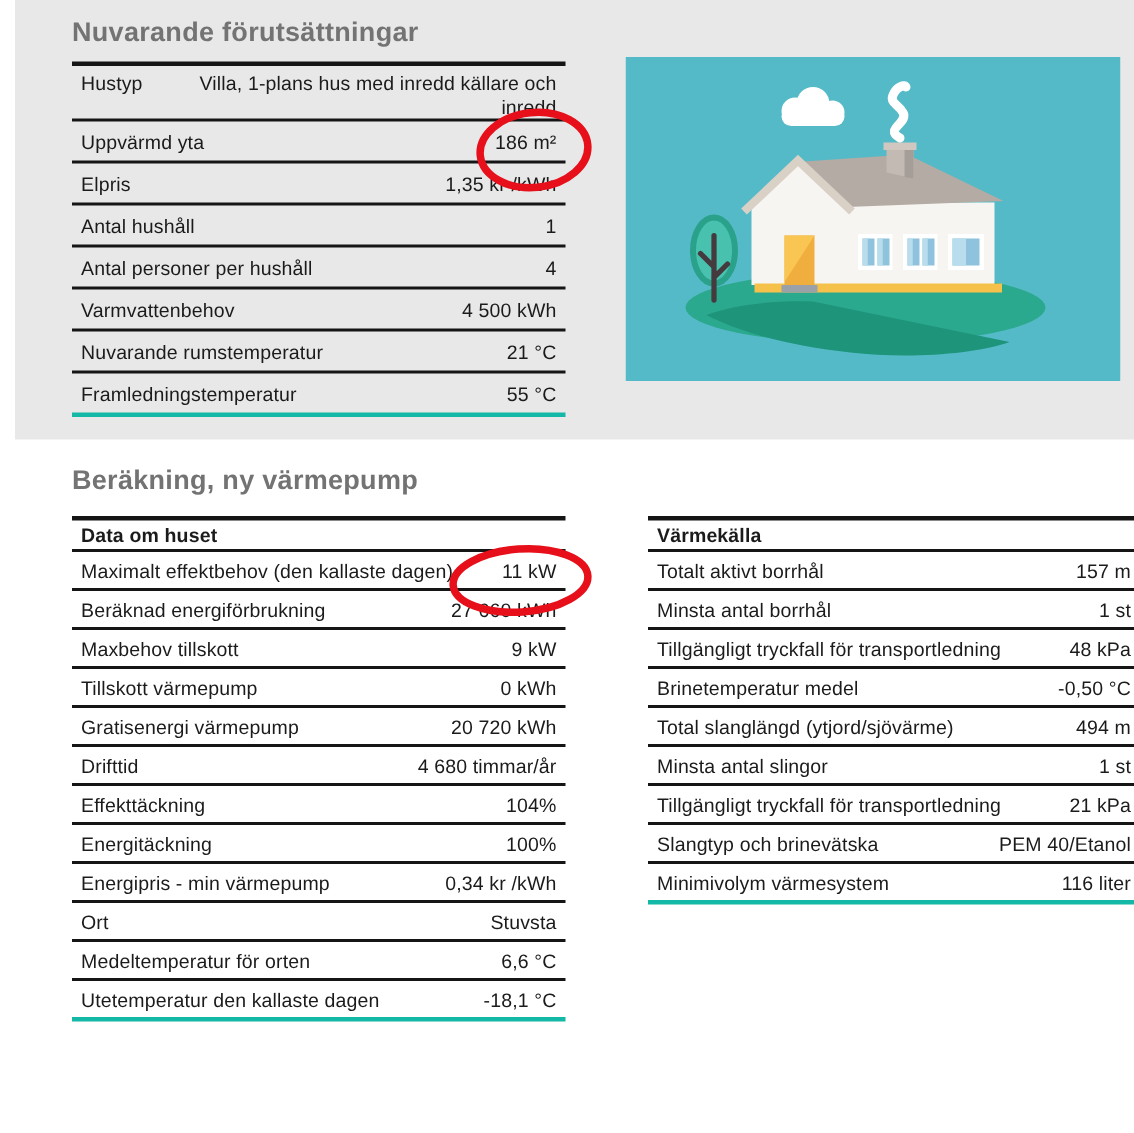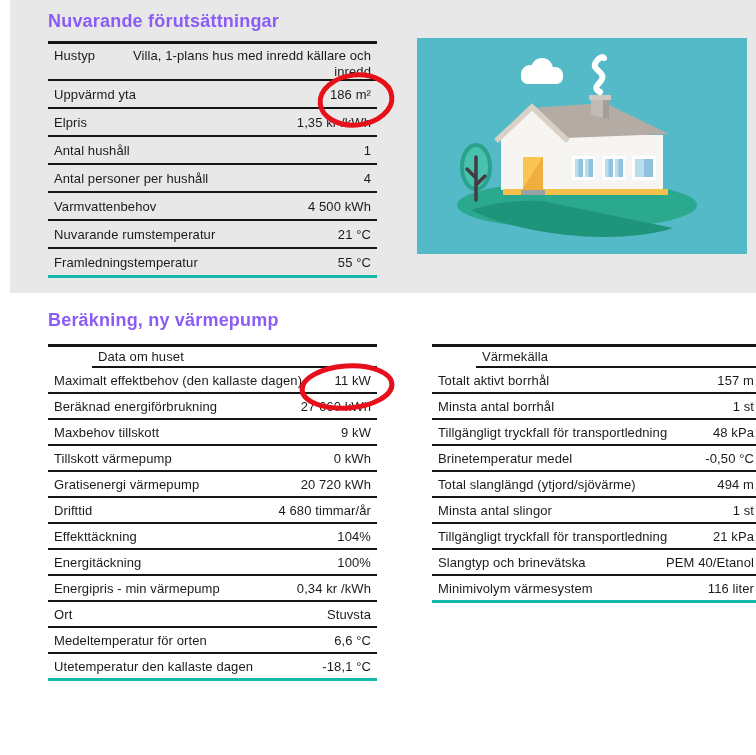--- a/index.html
+++ b/index.html
@@ -1,34 +1,34 @@
 <!DOCTYPE html>
 <html><head>
 <meta charset="utf-8">
 <style>
   html,body{margin:0;padding:0;background:#fff;}
   .page{
     position:relative;width:756px;height:755px;background:#ffffff;
     font-family:"Liberation Sans","DejaVu Sans",sans-serif;color:#1b1b1b;overflow:hidden;
   }
   .band{position:absolute;left:10px;top:0;width:746px;height:293px;background:#e8e8e8;}
-  .title{position:absolute;margin:0;font-size:18px;font-weight:700;color:#8b5cf6;letter-spacing:.2px;}
+  .title{position:absolute;margin:0;font-size:18px;font-weight:700;color:#737373;letter-spacing:.2px;}
   #title1{left:48px;top:11px;}
   #title2{left:48px;top:310px;}
   .tbl{position:absolute;border-top:3px solid #151515;border-bottom:3px solid #14b8a6;box-sizing:border-box;background:transparent;}
   #t1{left:48px;top:41px;width:329px;}
   #t2{left:48px;top:344px;width:329px;}
   #t3{left:432px;top:344px;width:328px;}
   .row{
     display:flex;justify-content:space-between;align-items:center;
     height:26px;border-bottom:2px solid #151515;padding:0 6px;
     font-size:13px;letter-spacing:.1px;
   }
   .sm .row{height:24px;}
-  .sm .hdr{height:19px;font-weight:400;margin-left:44px;}
+  .sm .hdr{height:19px;font-weight:700;}
   .row:last-child{border-bottom:none;}
   .lbl{white-space:nowrap;}
   .val{white-space:nowrap;text-align:right;}
   .tall{height:31px;align-items:flex-start;padding-top:4px;overflow:hidden;}
   .tall .wrap{display:block;flex:1;text-align:right;line-height:16px;}
   .tall .wrap span{display:block;}
   .illu{position:absolute;left:417px;top:38px;width:330px;height:216px;}
   .annot{position:absolute;left:0;top:0;width:756px;height:755px;pointer-events:none;}
 </style>
 </head>

